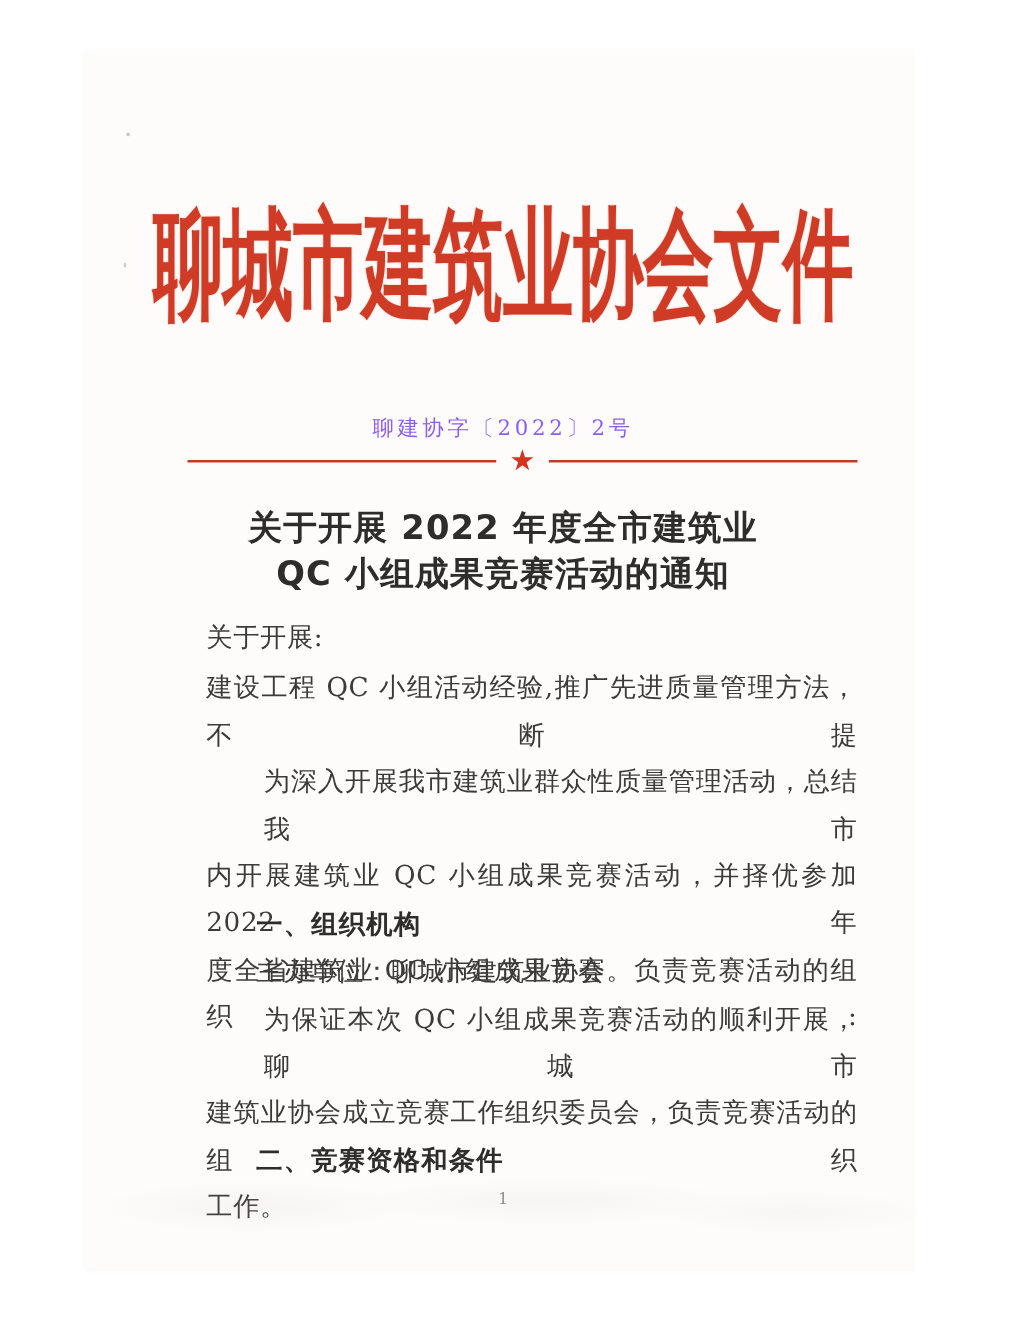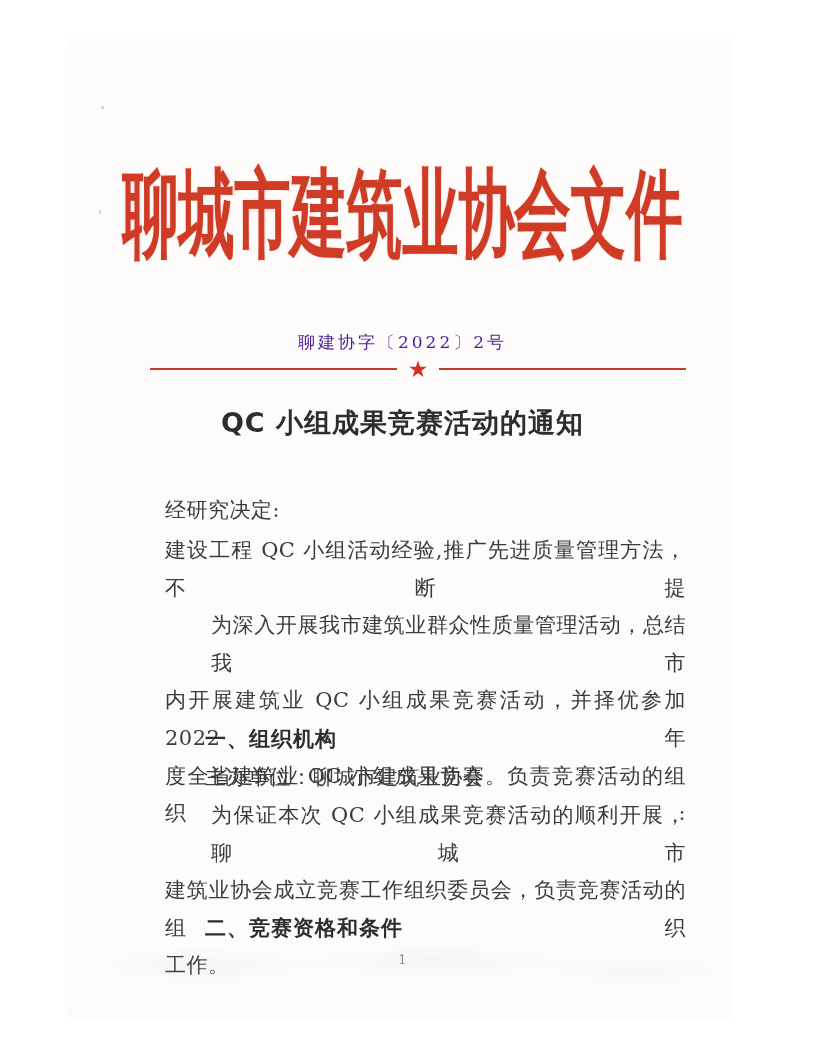--- a/index.html
+++ b/index.html
@@ -75,21 +75,21 @@
 
   
   .refnum {
     position: absolute;
     top: 291px;
     left: 0;
     width: 100%;
     text-align: center;
     font-size: 17px;
     letter-spacing: 3px;
-    color: #4c1d95;
+    color: #8b5cf6;
   }
 
   
   .rule {
     position: absolute;
     top: 317px;
     left: 82px;
     width: 536px;
     height: 24px;
     display: flex;
@@ -182,25 +182,26 @@
 
     <div class="refnum">聊建协字〔2022〕2号</div>
 
     <div class="rule">
       <div class="seg"></div>
       <div class="star">★</div>
       <div class="seg"></div>
     </div>
 
     <div class="notice-title">
+      <div>关于开展 2022 年度全市建筑业</div>
       <div>QC 小组成果竞赛活动的通知</div>
     </div>
 
     <div class="body-col salutation-row">
-      <div class="line short">经研究决定:</div>
+      <div class="line short">关于开展:</div>
     </div>
 
     <div class="body-col para1">
       <div class="line">建设工程 QC 小组活动经验,推广先进质量管理方法，不断提</div>
       <div class="line indent">为深入开展我市建筑业群众性质量管理活动，总结我市</div>
       <div class="line">内开展建筑业 QC 小组成果竞赛活动，并择优参加 2022 年</div>
       <div class="line">度全省建筑业 QC 小组成果竞赛。负责竞赛活动的组织:</div>
     </div>
 
     <div class="body-col h1row">

